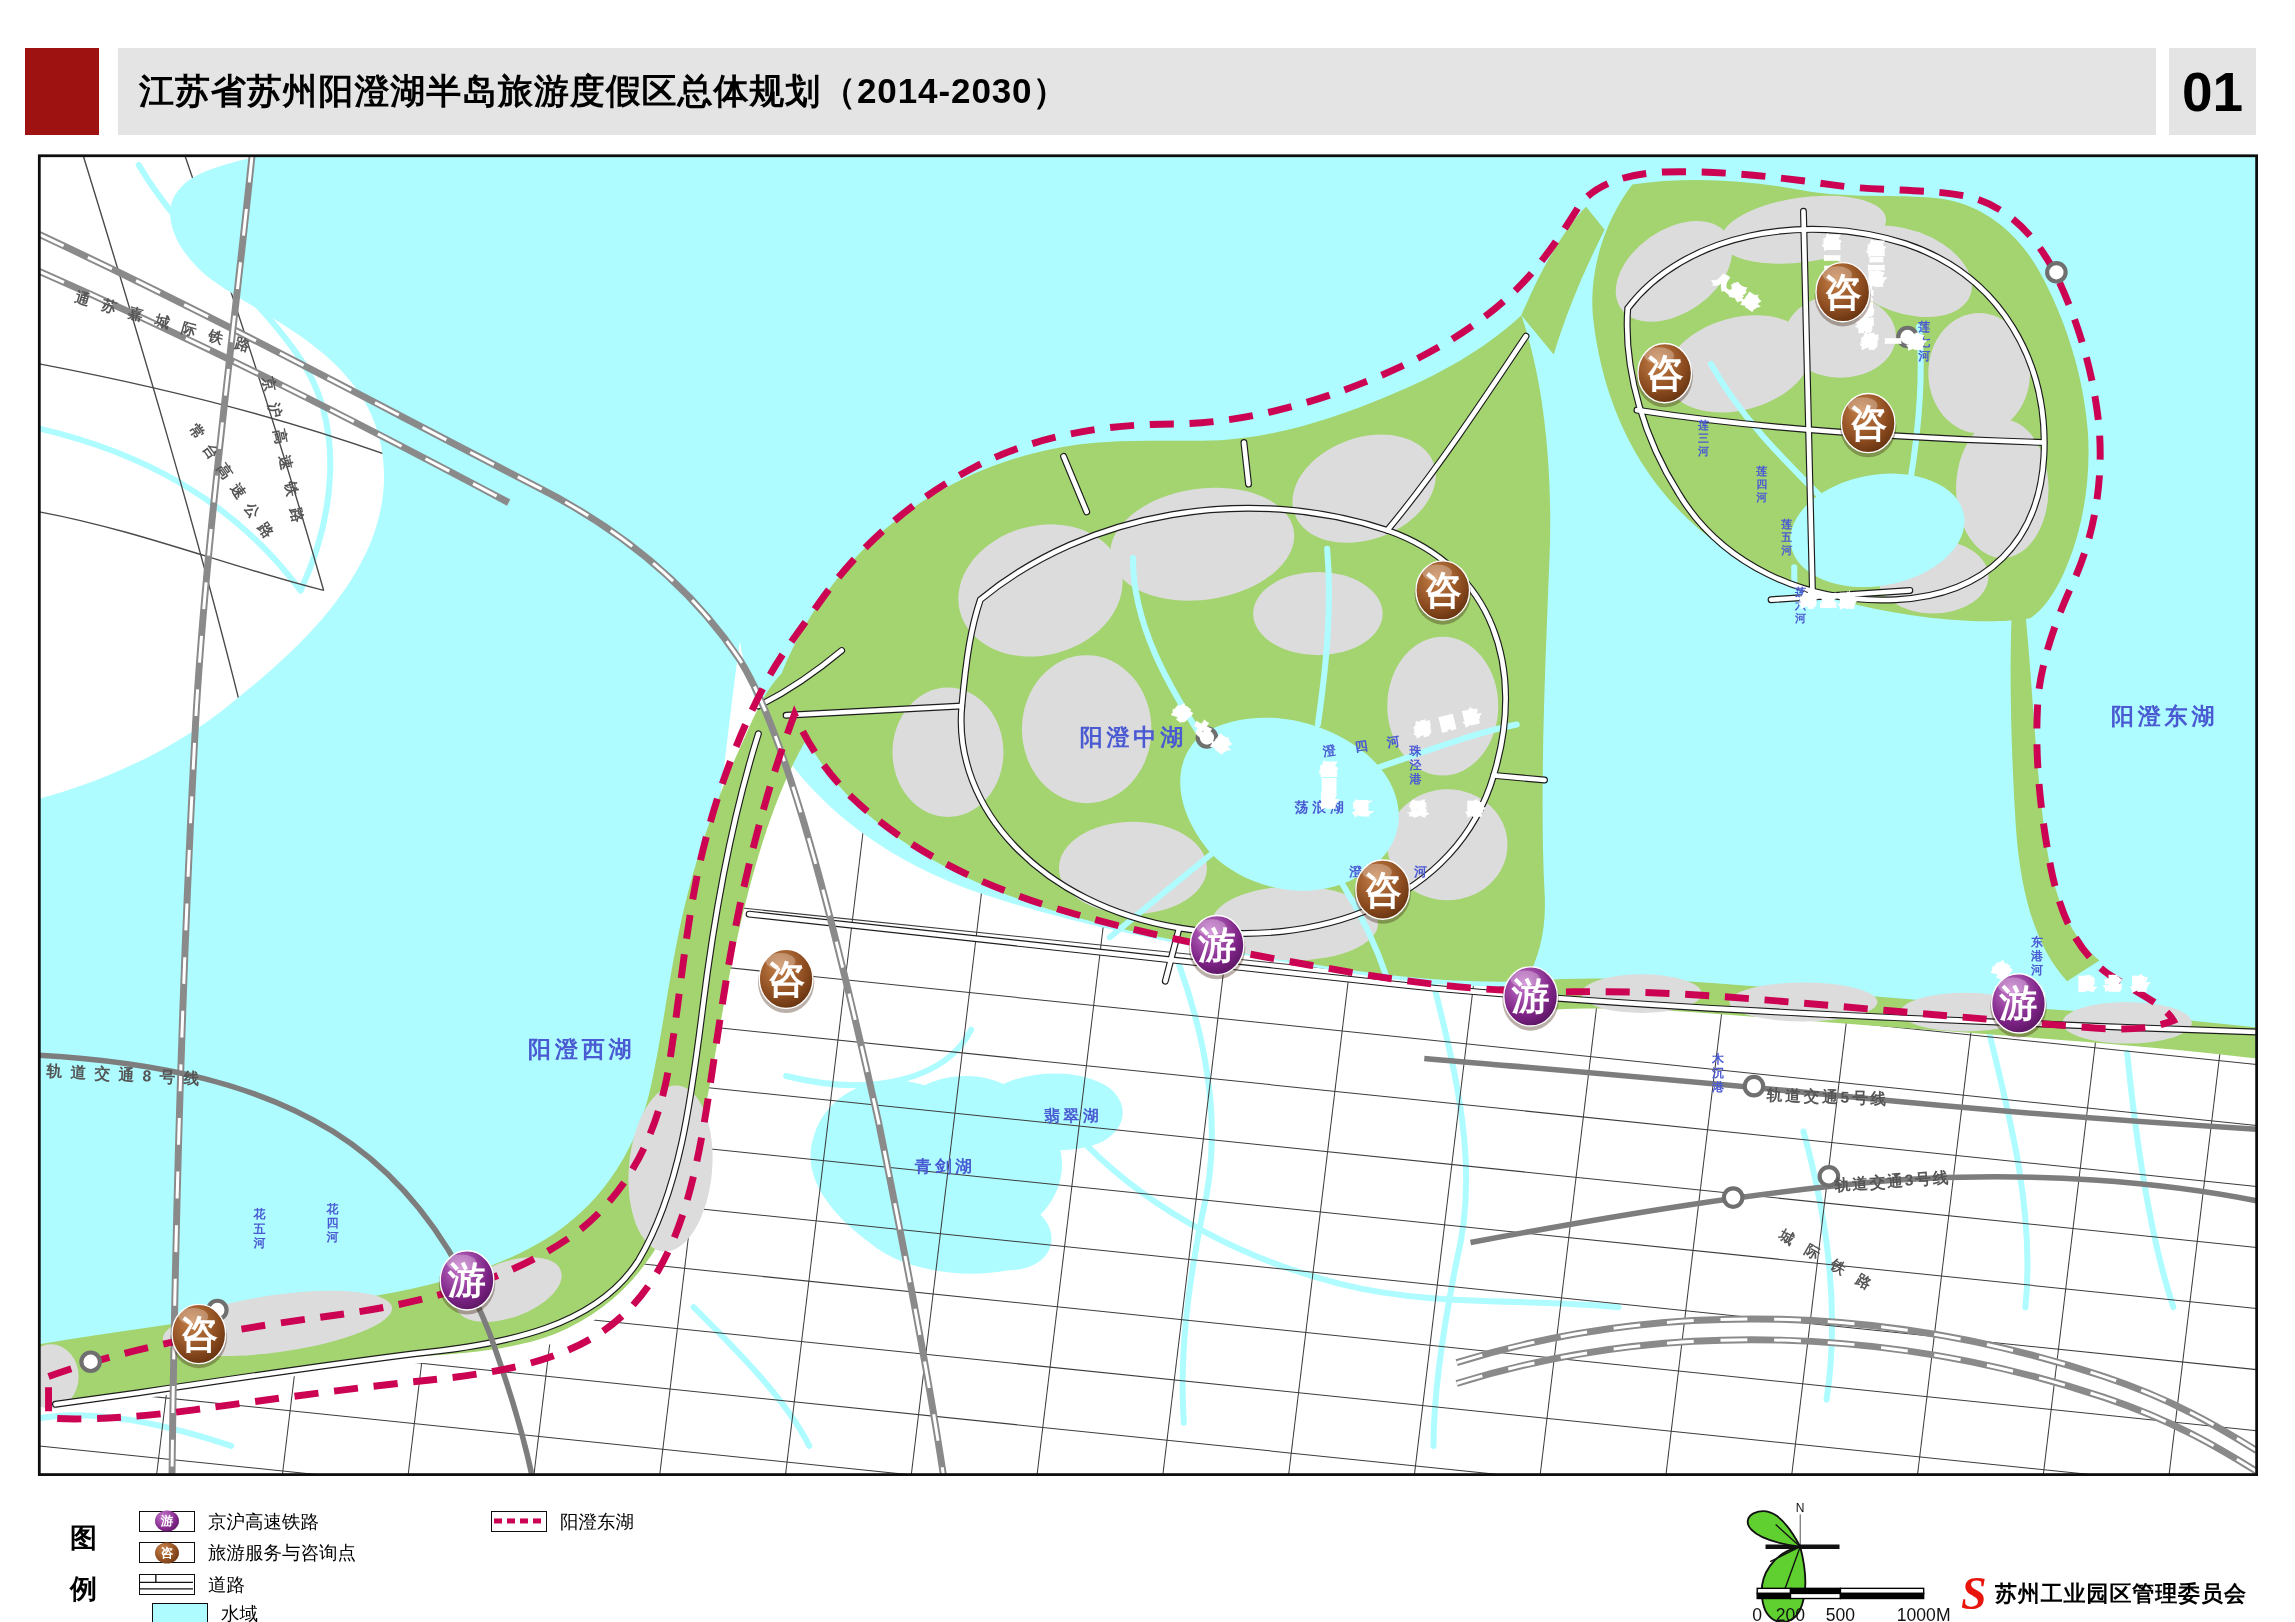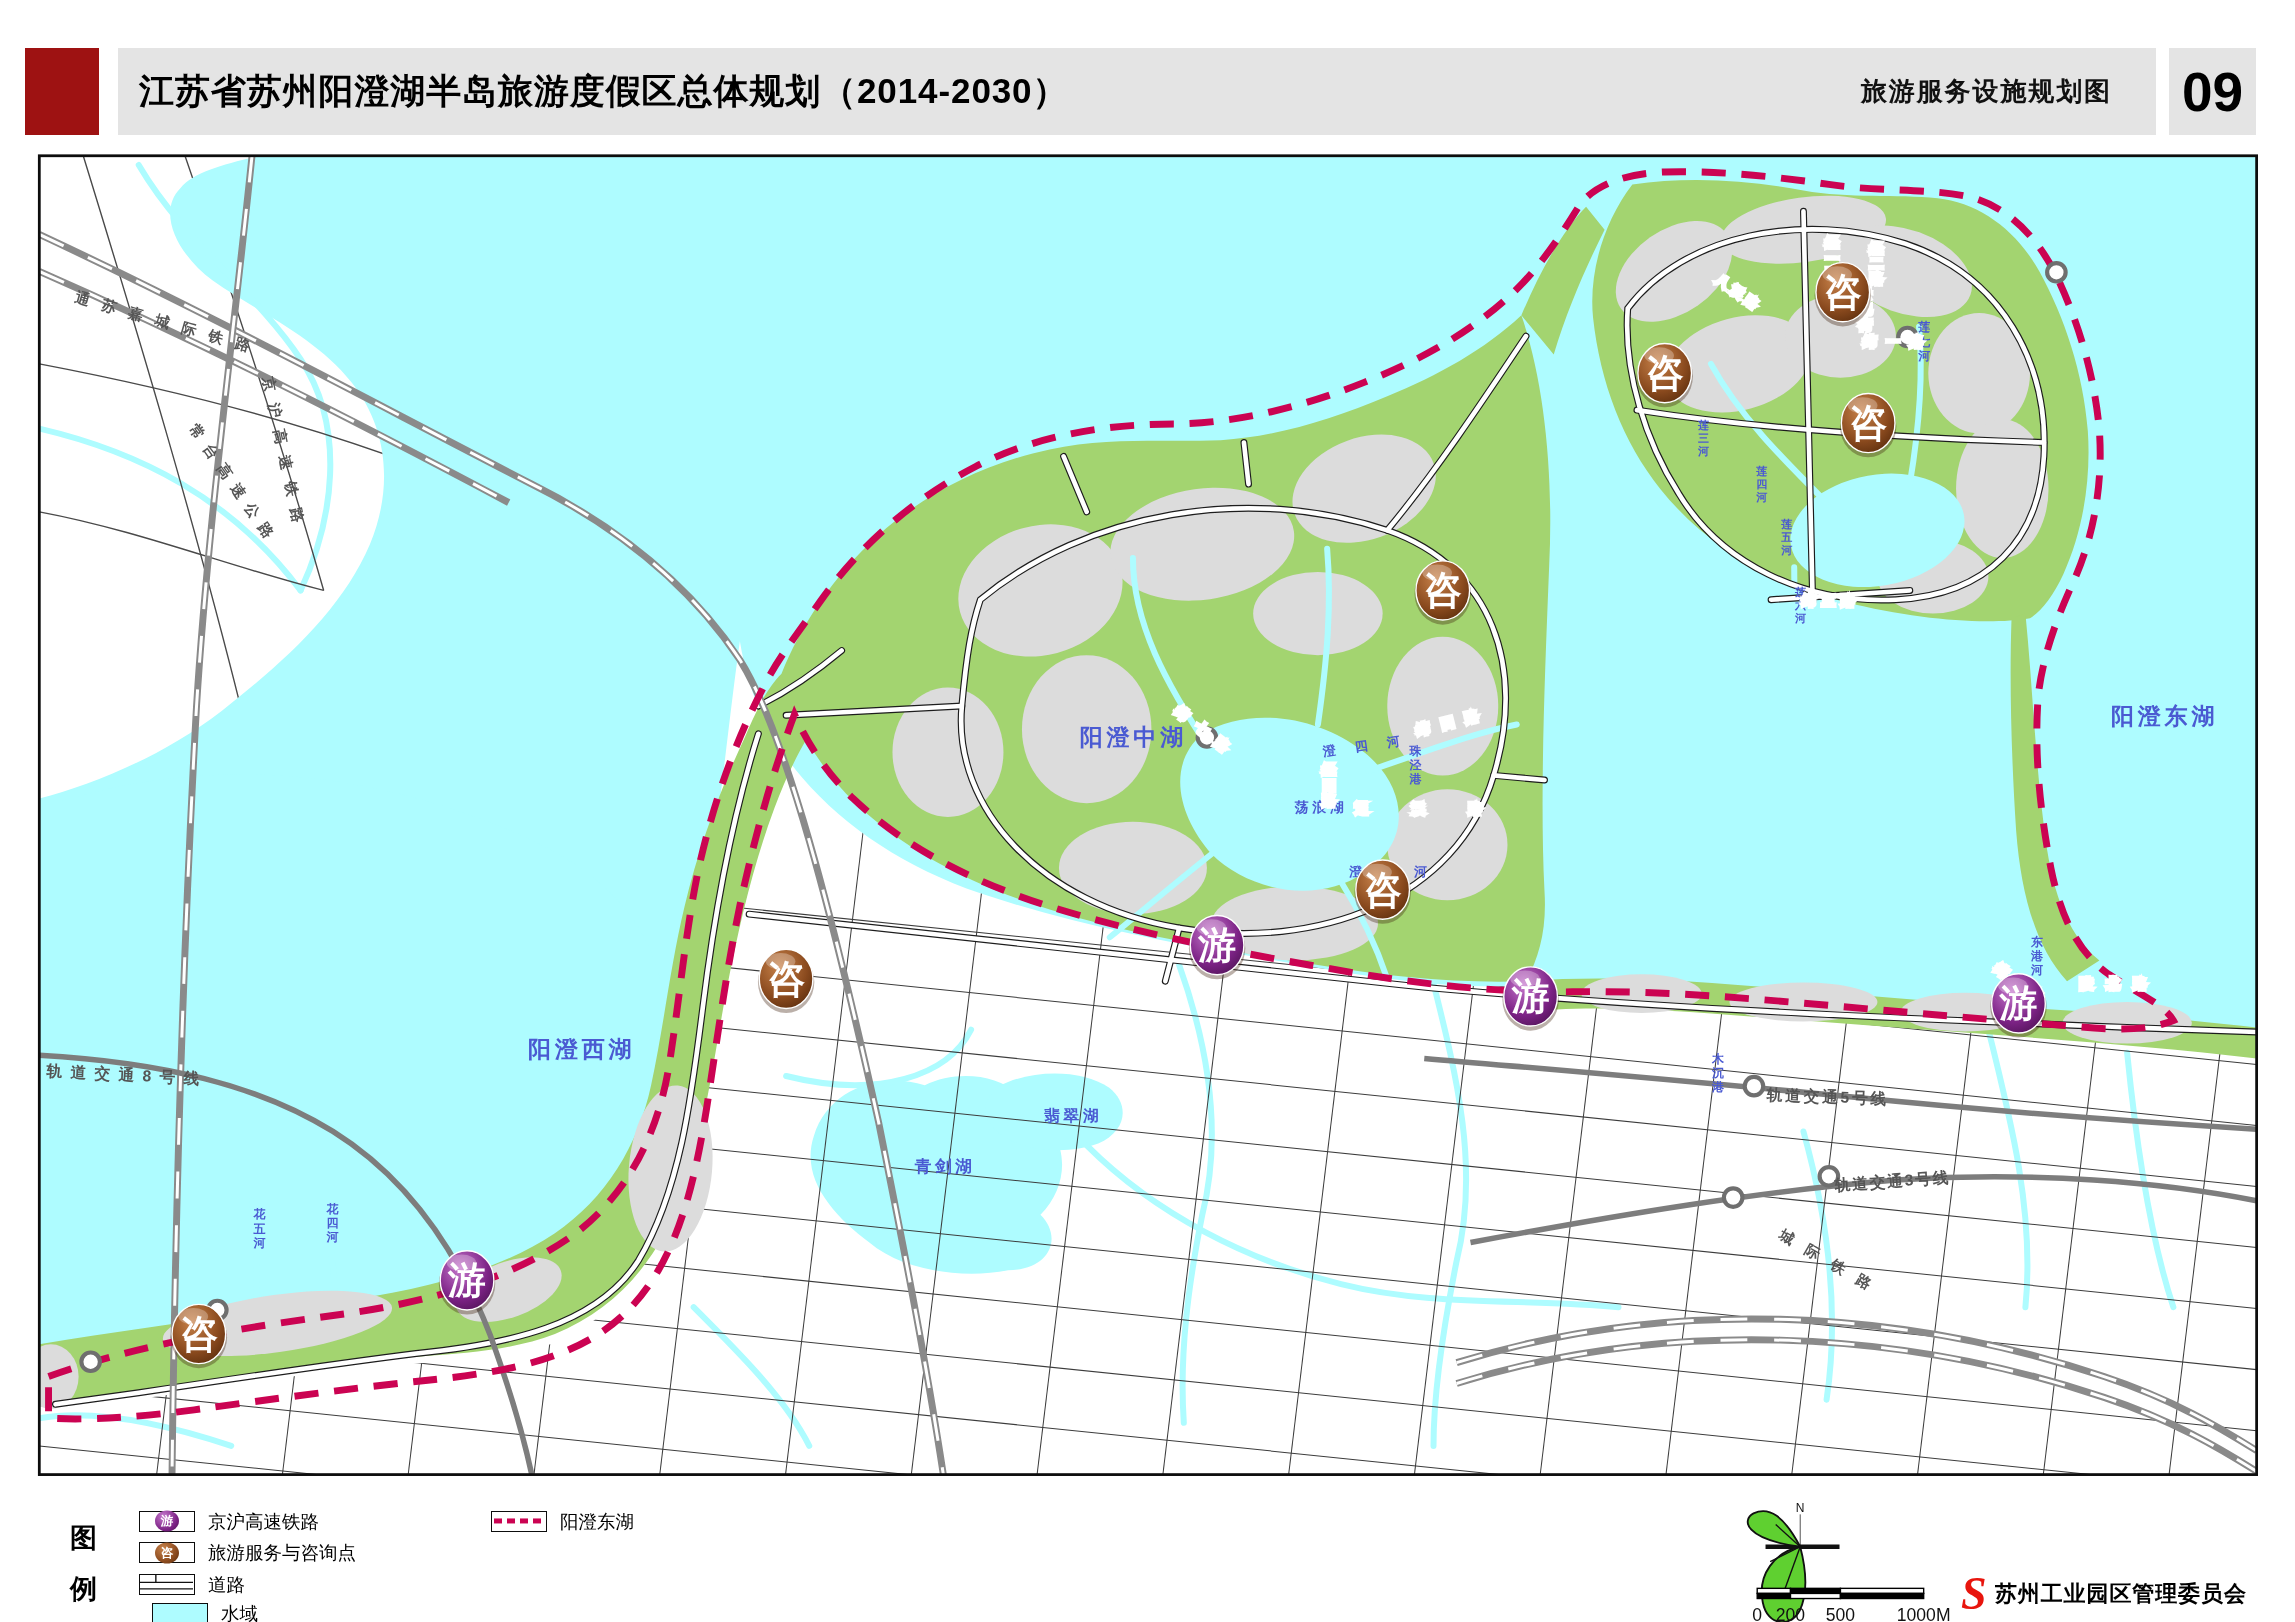--- a/index.html
+++ b/index.html
@@ -50,23 +50,22 @@
   #footer-text{font-size:22px;font-weight:bold;color:#000;letter-spacing:0.9px;white-space:nowrap;text-align:right;}
 </style>
 </head>
 <body>
 
 <div id="page">
 
   <div id="hdr-red"></div>
   <div id="hdr-bar">
     <span id="hdr-title">江苏省苏州阳澄湖半岛旅游度假区总体规划（2014-2030）</span>
-    <span id="hdr-sub">旅游服务设施规划图</span>
   </div>
-  <div id="hdr-page">09</div>
+  <div id="hdr-page">01</div>
 
   <svg id="map-svg" width="2295" height="1623" viewBox="0 0 4963 3508" xmlns="http://www.w3.org/2000/svg">
     <defs>
       <radialGradient id="gradHub" cx="0.38" cy="0.3" r="0.85">
         <stop offset="0" stop-color="#c678cd"></stop>
           <stop offset="0.6" stop-color="#7d2386"></stop>
           <stop offset="1" stop-color="#49104f"></stop>
       </radialGradient>
       <radialGradient id="gradInfo" cx="0.38" cy="0.3" r="0.85">
         <stop offset="0" stop-color="#c8824a"></stop>

